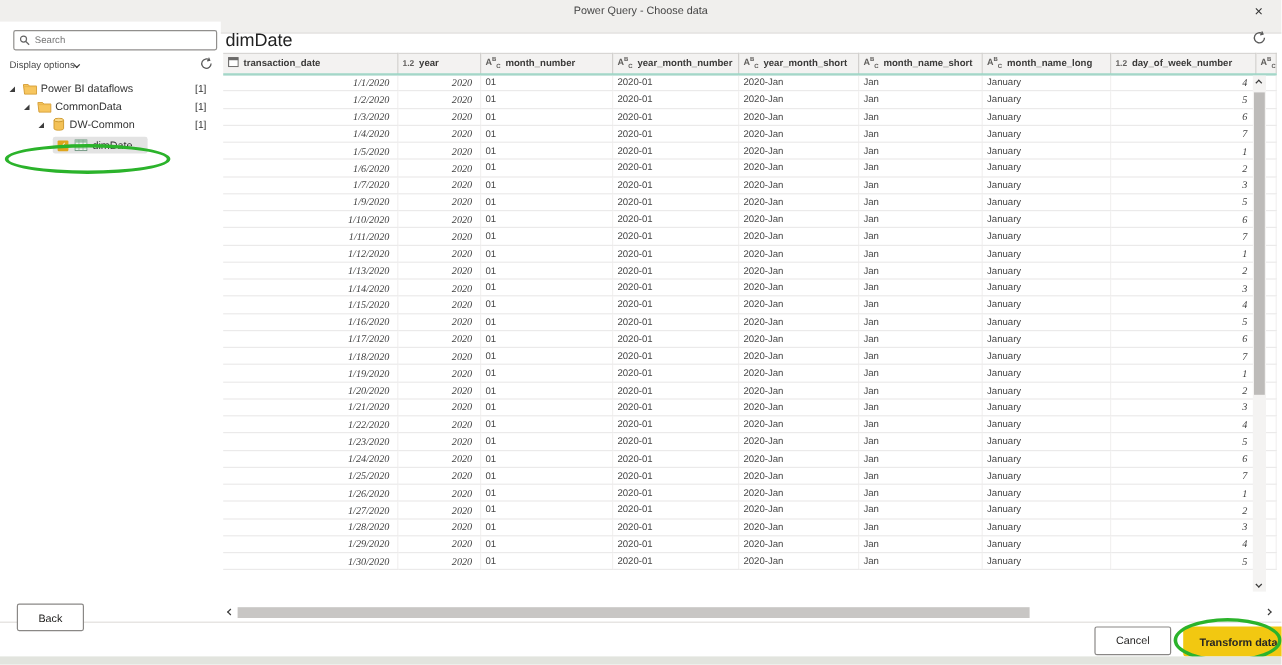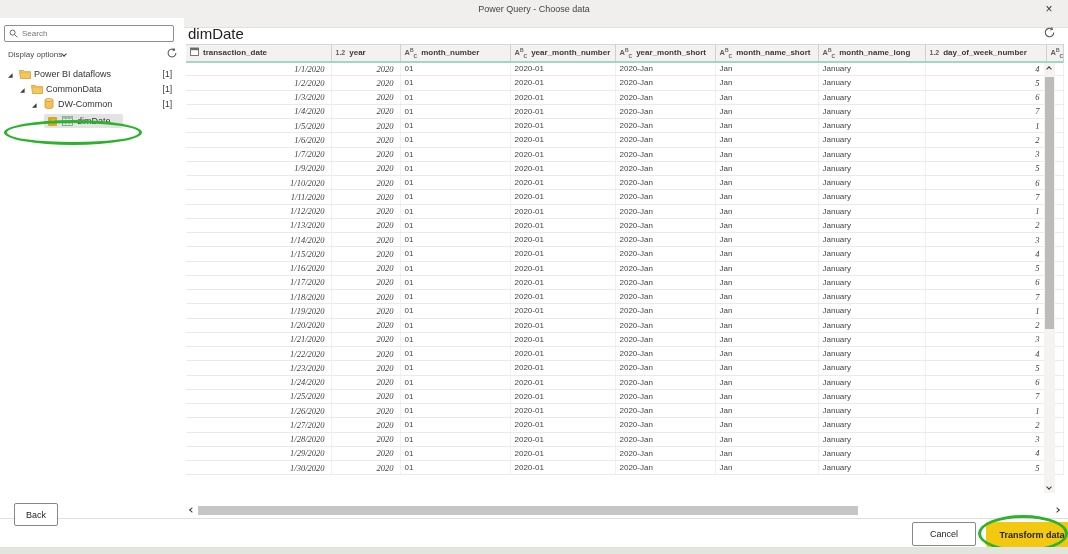--- a/index.html
+++ b/index.html
@@ -9,21 +9,21 @@
 
   
   .titlebar { position:absolute; left:0; top:0; width:1068px; height:28px;
     background:#f0efed; border-bottom:1px solid #e2e0de; }
   .titlebar-text { display:block; text-align:center; font-size:9px; line-height:18px; color:#444; }
   .close-btn { position:absolute; right:10px; top:0; width:18px; height:18px; line-height:17px;
     text-align:center; font-size:12px; color:#333; cursor:default; background:transparent; border:none; }
 
   
   .sidebar { position:absolute; left:0; top:18px; width:184px; height:500px; background:#fff; }
-  .search-box { position:absolute; left:4px; top:7px; width:170px; height:17px;
+  .search-box { position:absolute; left:11px; top:7px; width:170px; height:17px;
     border:1px solid #918f8d; border-radius:2px; background:#fff; display:flex; align-items:center; padding:0 4px; }
   .search-box input { border:none; outline:none; font-size:8px; color:#555; width:140px; margin-left:4px;
     font-family:inherit; background:transparent; }
   .display-row { position:absolute; left:8px; top:29px; width:170px; height:14px; font-size:8px; color:#4a4a4a;
     display:flex; align-items:center; }
   .display-label { display:inline-flex; align-items:center; }
   .spacer { flex:1; }
   .tree { position:absolute; left:0; top:46px; width:184px; }
   .tree-row { position:relative; height:15px; display:flex; align-items:flex-end; font-size:9px; color:#333; white-space:nowrap; }
   .tree-row.selected { height:19px; }
@@ -69,21 +69,21 @@
   .v-thumb { position:absolute; left:1px; top:14px; width:9px; height:252px; background:#bdbbb9; }
   .hscroll { position:absolute; left:186px; top:504px; width:877px; height:13px; background:#fff; }
   .hscroll .arrow-left { position:absolute; left:4px; top:4px; }
   .hscroll .arrow-right { position:absolute; right:4px; top:4px; }
   .h-thumb { position:absolute; left:12px; top:2px; width:660px; height:9px; background:#c8c6c4; }
 
   
   .footer-line { position:absolute; left:0; top:518px; width:1068px; height:1px; background:#e1dfdd; }
   .btn { position:absolute; font-family:inherit; font-size:9px; color:#252423; background:#fff;
     border:1px solid #8a8886; border-radius:2px; cursor:default; }
-  .btn-back { left:14px; top:503px; width:44px; height:23px; }
+  .btn-back { left:14px; top:503px; width:56px; height:23px; }
   .btn-cancel { left:912px; top:522px; width:64px; height:24px; }
   .btn-transform { left:986px; top:522px; width:92px; height:25px; border:none; border-radius:2px;
     background:var(--accent-yellow,#f2c811); font-weight:bold; }
   .bottom-strip { position:absolute; left:0; top:547px; width:1068px; height:7px; background:#e2e4de; }
 </style>
 </head>
 <body>
 
 <div class="app">
 

